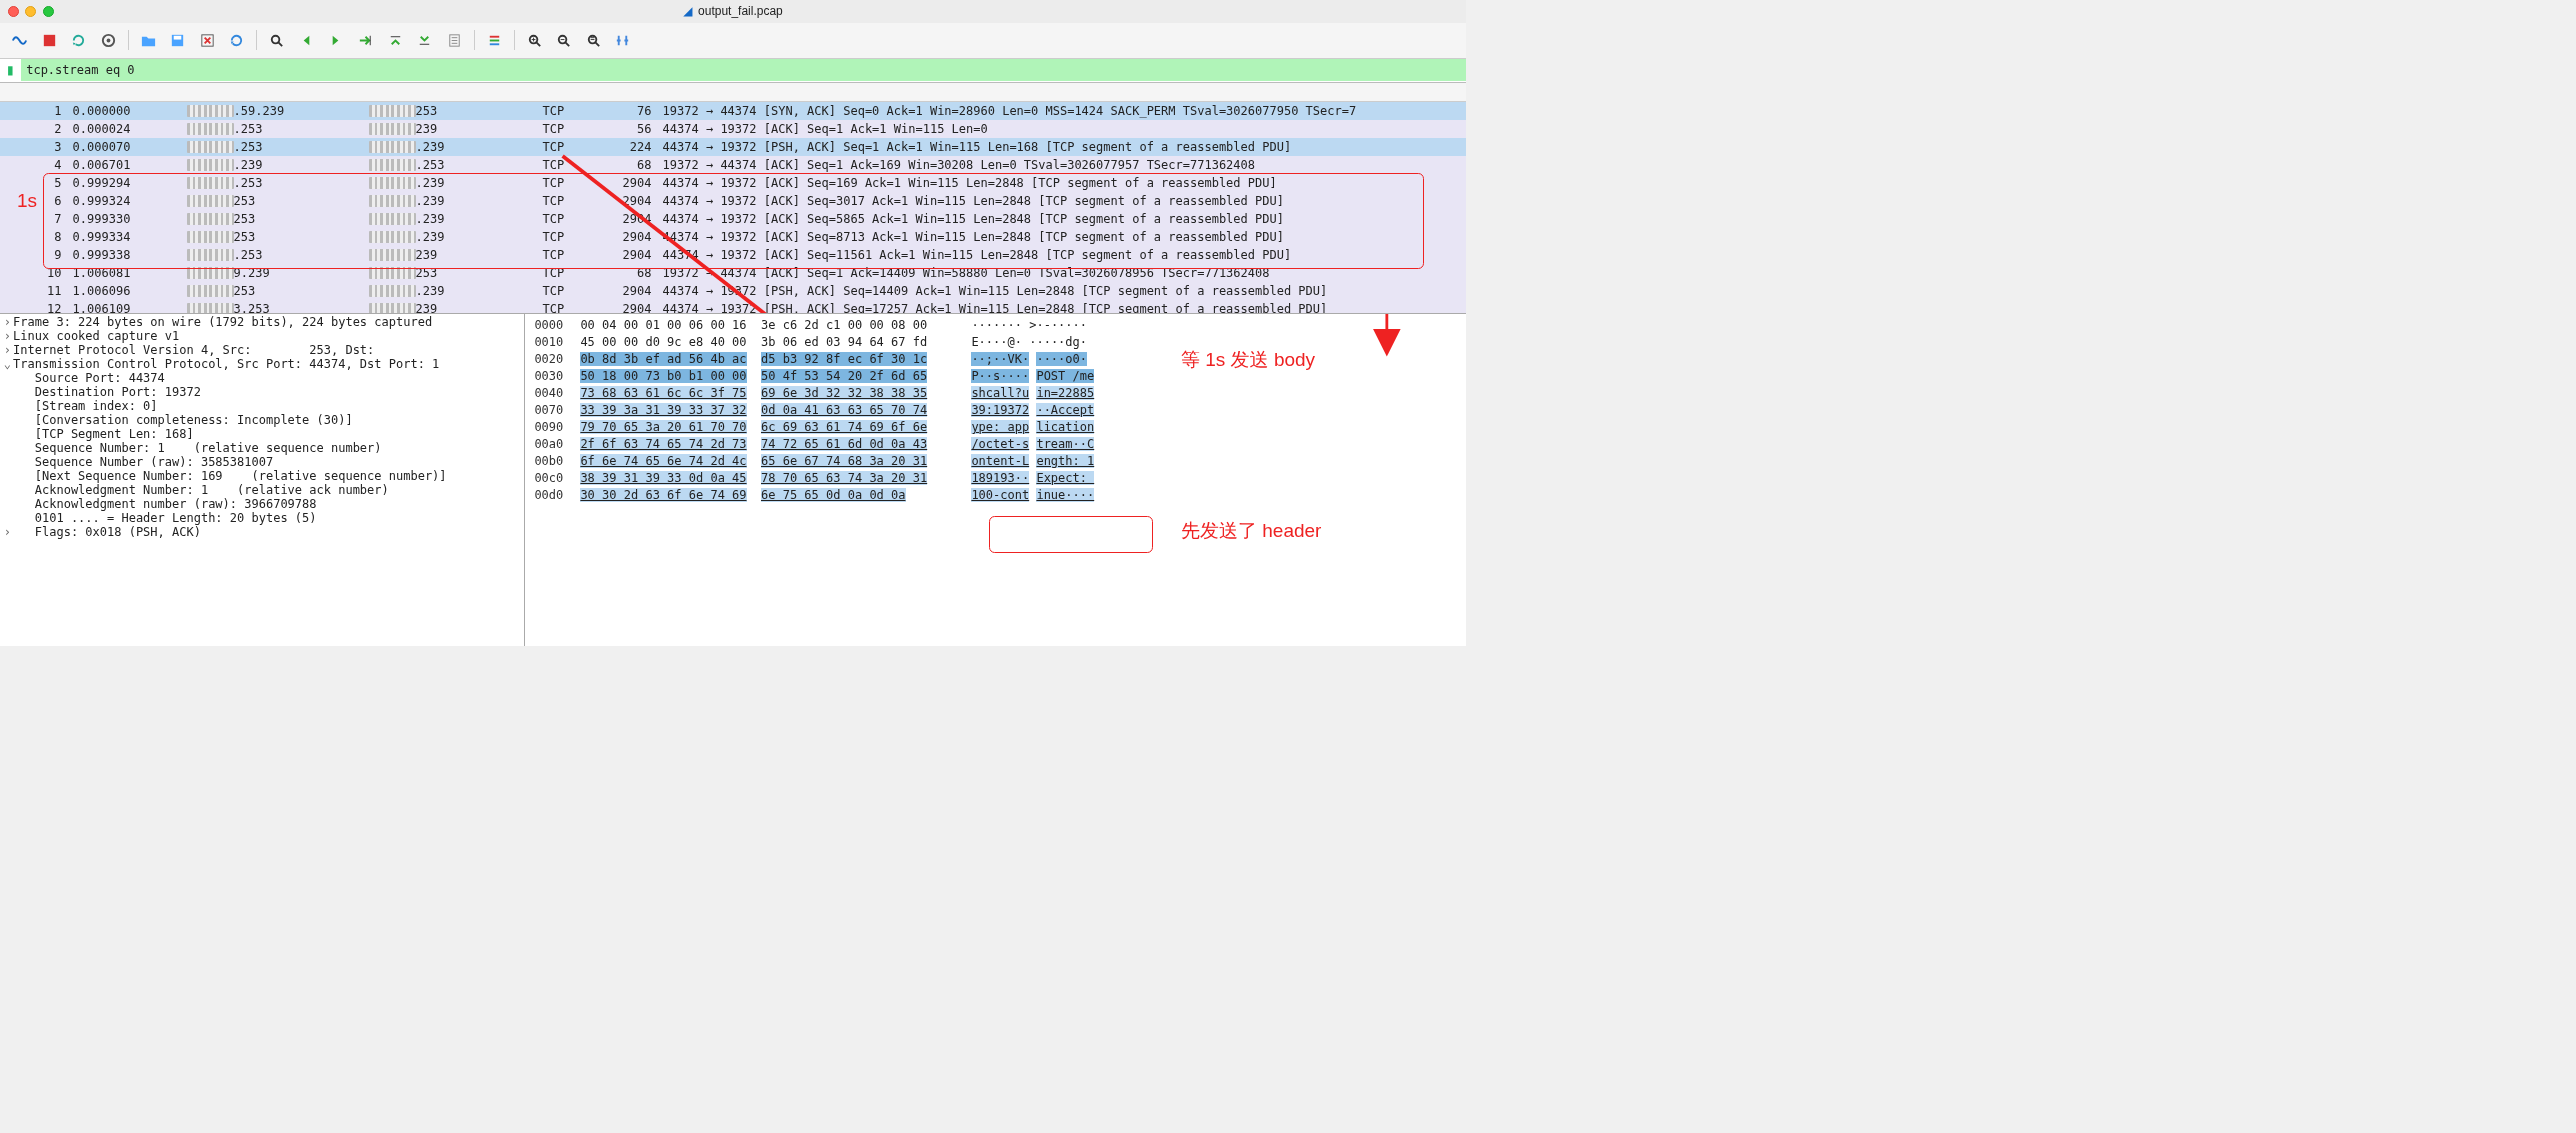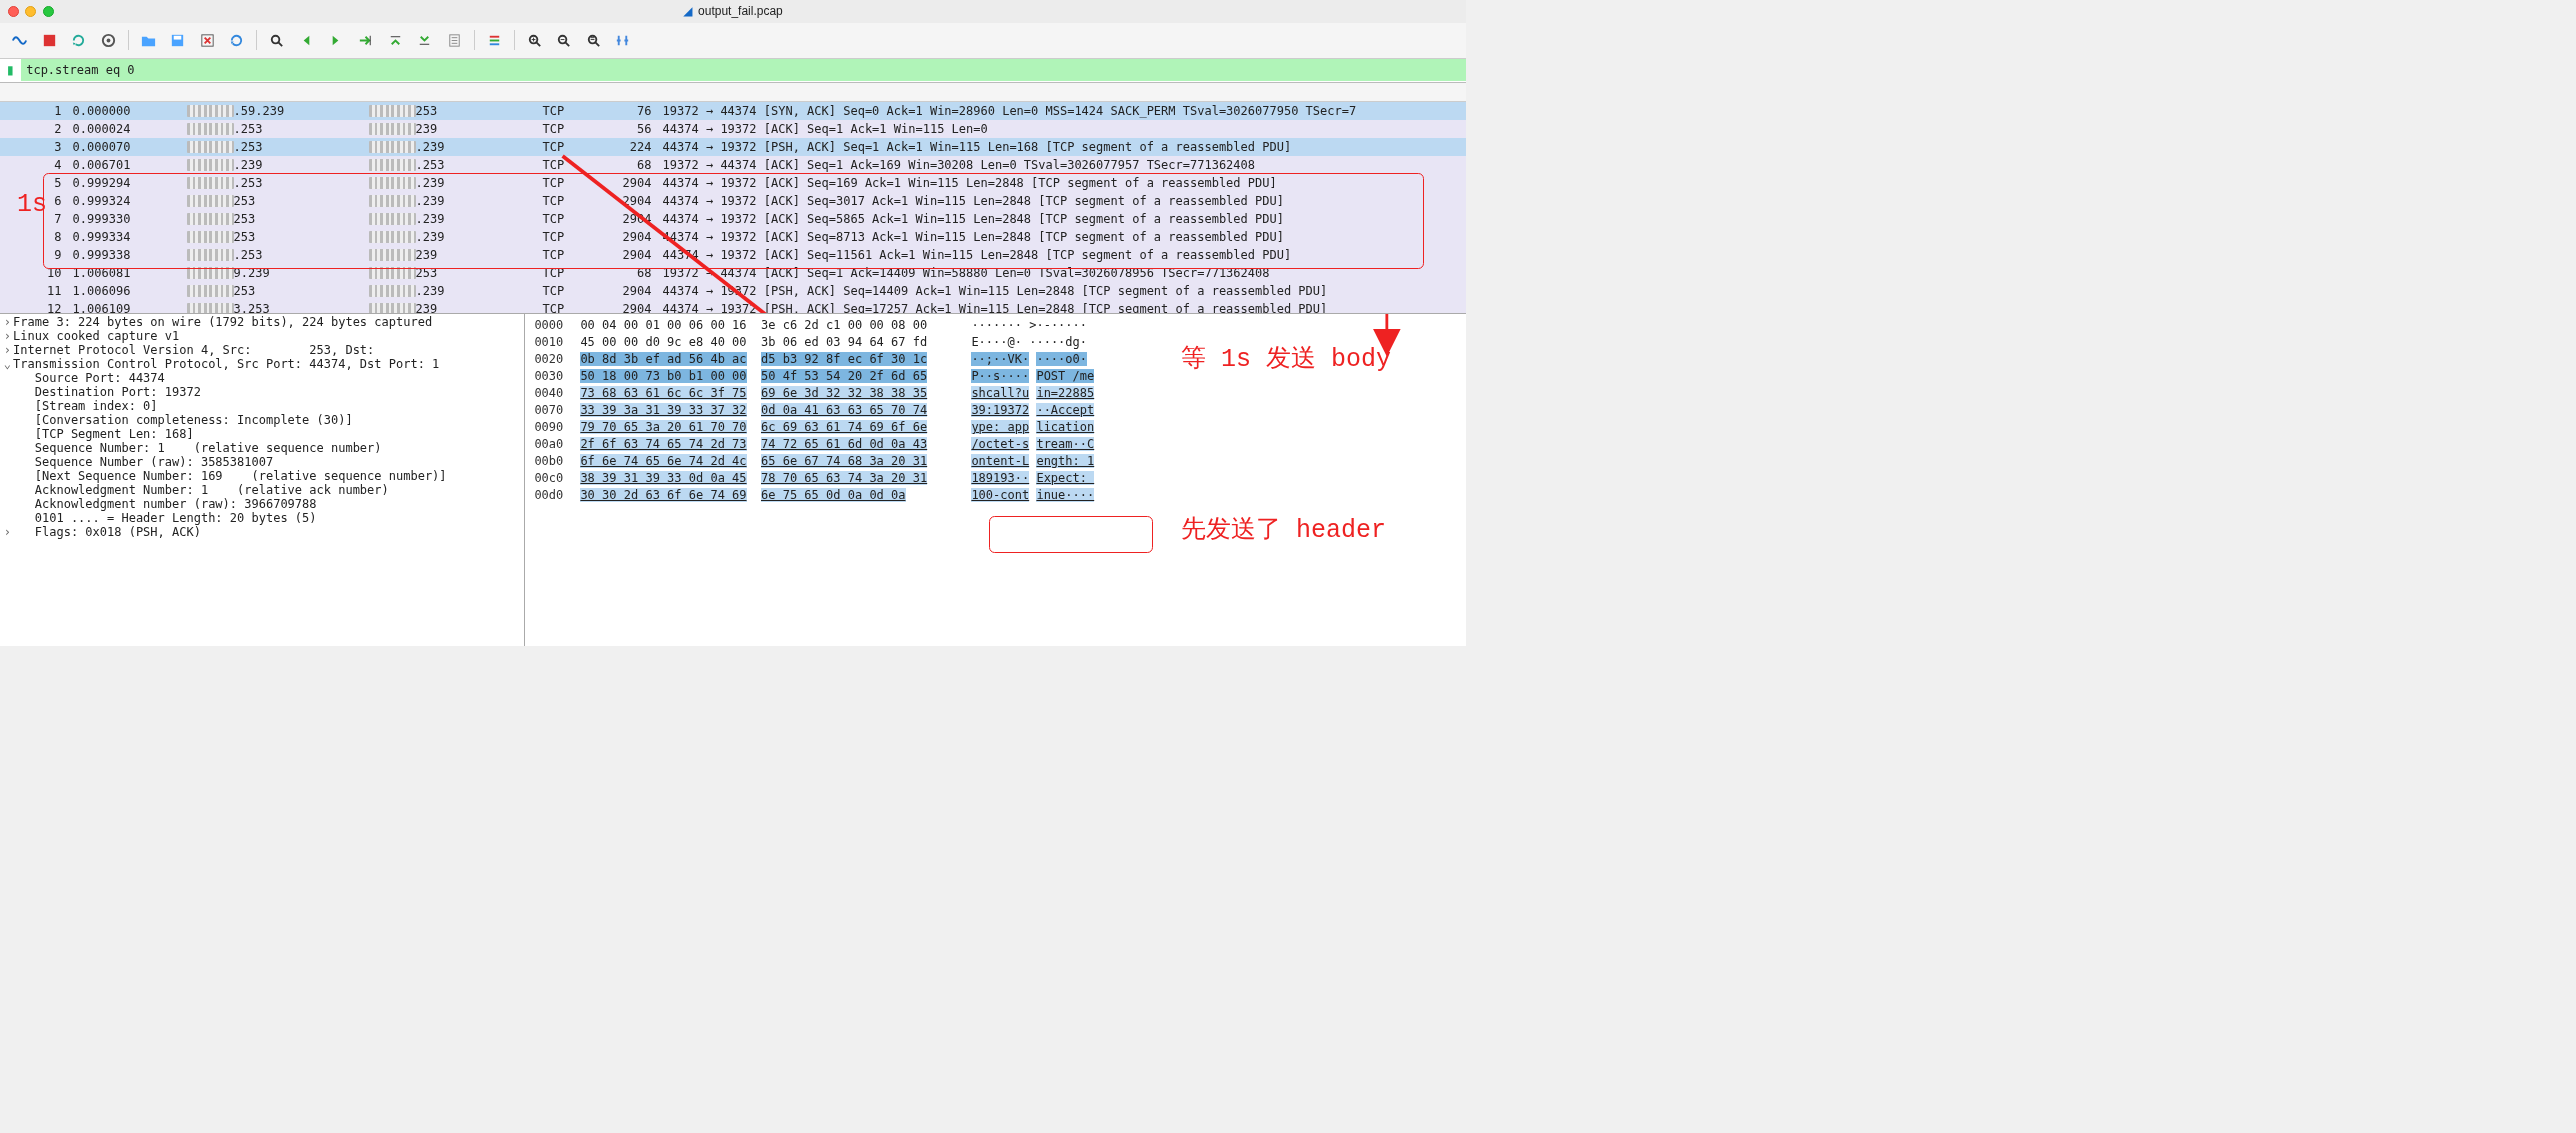--- a/index.html
+++ b/index.html
@@ -27,21 +27,21 @@
 .pkt-row.sel { background: #bcd9f2; }
 .pkt-cell { padding: 0 5.6px; white-space: nowrap; overflow: hidden; text-overflow: clip; }
 .c-no   { width: 67px; text-align: right; }
 .c-time { width: 114px; }
 .c-src  { width: 182px; }
 .c-dst  { width: 174px; }
 .c-proto{ width: 66px; }
 .c-len  { width: 54px; text-align: right; }
 .c-info { flex: 1; }
 .pixelate { display: inline-block; background: repeating-linear-gradient(90deg,#bbb 0,#bbb 2.8px,#eee 2.8px,#eee 5.6px); color: transparent; border-radius: 0.9px; vertical-align: middle; height: 12px; }
-.annot { position: absolute; color: #e22; font-family: Liberation Mono, monospace; font-size: 25px; pointer-events: none; }
+.annot { position: absolute; color: #e22; font-family: Liberation Sans, sans-serif; font-size: 19px; pointer-events: none; }
 .redbox { position: absolute; border: 1.9px solid #e22; border-radius: 5.6px; pointer-events: none; }
 .bottom-split { flex: 1; display: flex; border-top: 0.9px solid #aaa; background: #fff; }
 .details-pane { width: 525px; overflow: hidden; font-family: Menlo, Consolas, monospace; font-size: 12px; padding: 1.9px 0; border-right: 0.9px solid #aaa; }
 .detail-line { display: flex; align-items: center; padding: 0 1.9px; white-space: pre; }
 .exp { width: 11.2px; text-align: center; color: #666; }
 .hex-pane { flex: 1; padding: 3.7px 9.4px; font-family: Menlo, Consolas, monospace; font-size: 12px; line-height: 17px; position: relative; overflow: hidden; }
 .hex-row { display: flex; gap: 7px; white-space: pre; }
 .hex-off { width: 39px; color: #333; }
 .hex-bytes { width: 384px; }
 .hex-ascii { width: 131px; }

